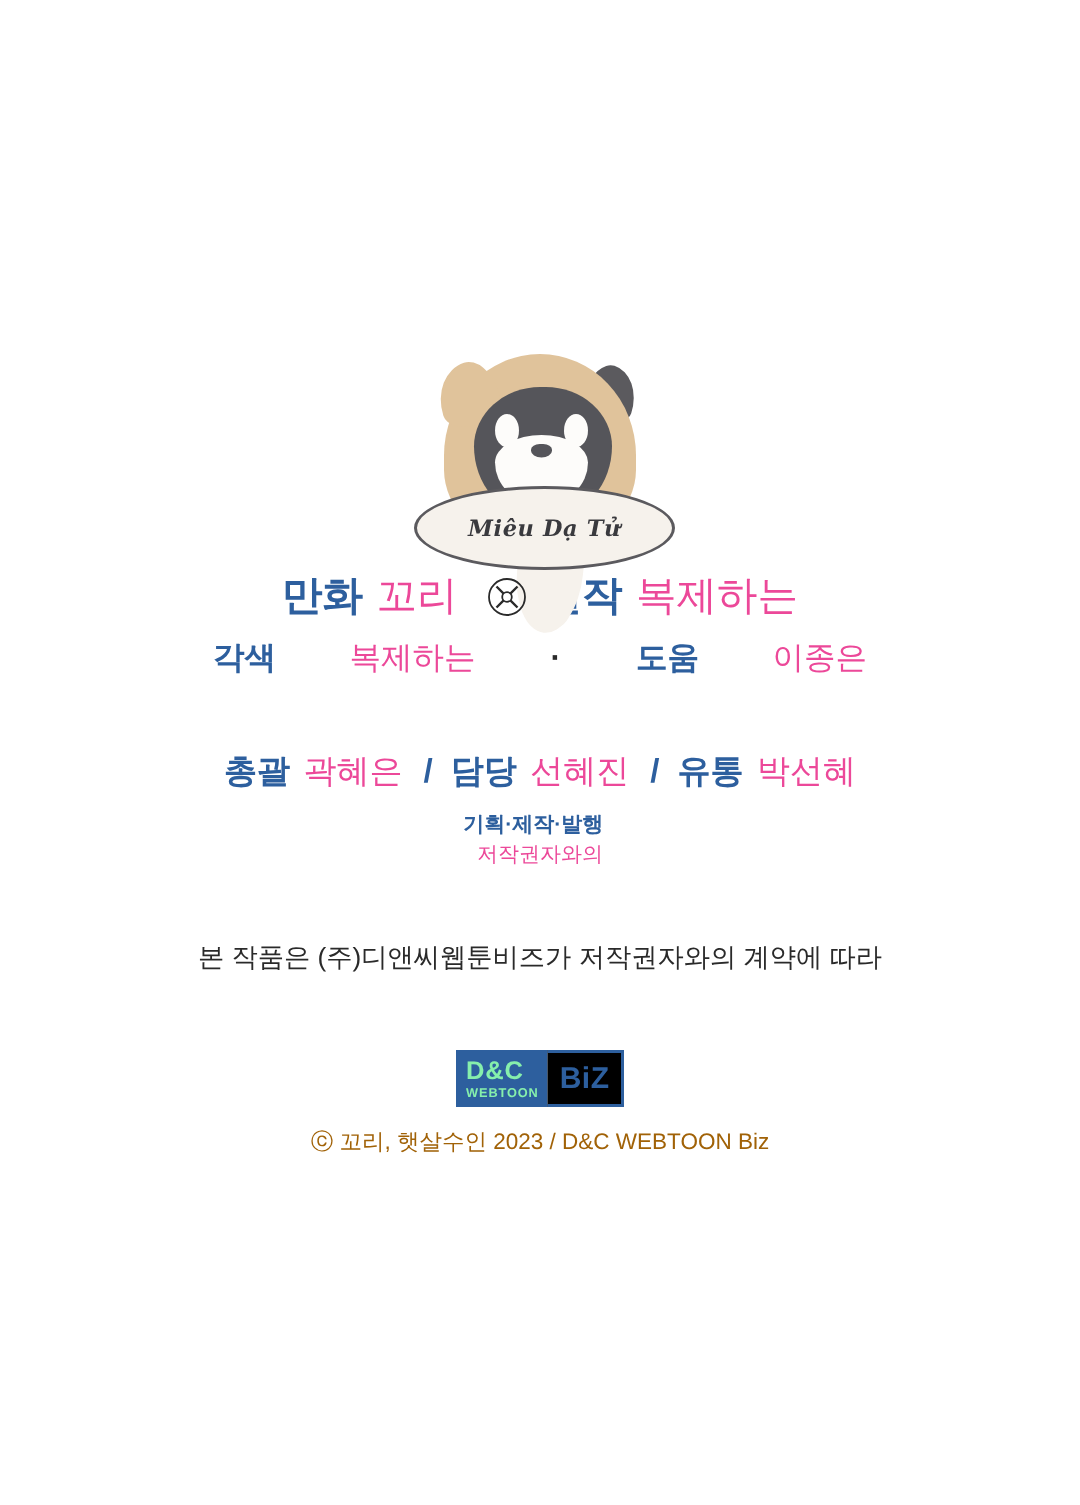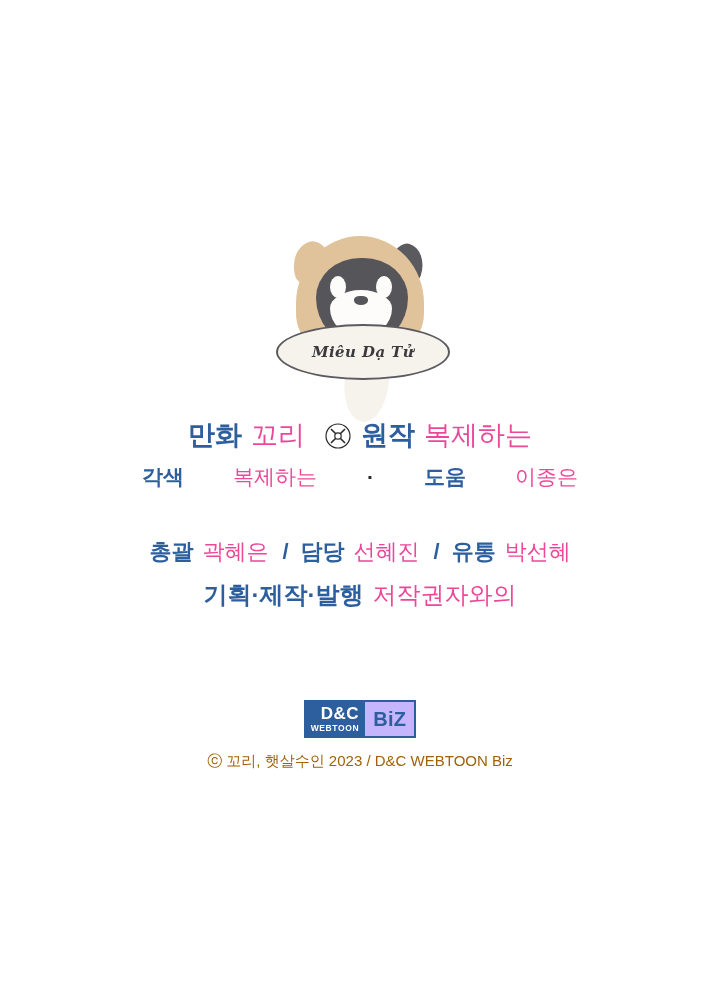--- a/index.html
+++ b/index.html
@@ -208,24 +208,25 @@
     font-size: 22px;
     line-height: 1.3;
     white-space: nowrap;
   }
   .slash {
     color: #2d5f9e;
     font-weight: bold;
     margin: 0 12px 0 -4px;
   }
   .line-4 {
-    font-size: 24px;
+    font-size: 14px;
     line-height: 1.4;
     margin-top: 12px;
     white-space: nowrap;
+    flex-direction: column;
   }
 
   
   .legal {
     margin-top: 42px;
     text-align: center;
     color: #2a2a2a;
     font-size: 17.5px;
     line-height: 1.85;
     font-weight: normal;
@@ -239,41 +240,41 @@
     flex-direction: column;
     align-items: center;
   }
   .pub-mark {
     display: flex;
     align-items: stretch;
     height: 38px;
   }
   .pub-left {
     background: #2d5f9e;
-    color: #ffffff;
+    color: #86efac;
     padding: 2px 6px 2px 7px;
     display: flex;
     flex-direction: column;
     justify-content: center;
-    align-items: flex-end;
+    align-items: flex-start;
     line-height: 1;
   }
   .pub-dc {
     font-size: 17px;
     font-weight: bold;
     letter-spacing: 0.5px;
     margin-bottom: 2px;
   }
   .pub-webtoon {
     font-size: 8.5px;
     font-weight: bold;
     letter-spacing: 0.6px;
   }
   .pub-right {
-    background: #c4b5fd;
+    background: #000000;
     color: #2d5f9e;
     border: 2px solid #2d5f9e;
     border-left: none;
     font-size: 20px;
     font-weight: bold;
     display: flex;
     align-items: center;
     padding: 0 8px;
     letter-spacing: 0.3px;
   }
@@ -340,20 +341,21 @@
         <span class="role">유통</span>
         <span class="name">박선혜</span>
       </div>
       <div class="line line-4">
         <span class="role">기획·제작·발행</span>
         <span class="name">저작권자와의</span>
       </div>
     </div>
 
     <div class="legal">
+      <div>본 작품은 (주)디앤씨웹툰비즈가 저작권자와의 계약에 따라</div>
     </div>
 
     <div class="pub-logo">
       <div class="pub-mark">
         <div class="pub-left">
           <span class="pub-dc">D&amp;C</span>
           <span class="pub-webtoon">WEBTOON</span>
         </div>
         <div class="pub-right">BiZ</div>
       </div>

